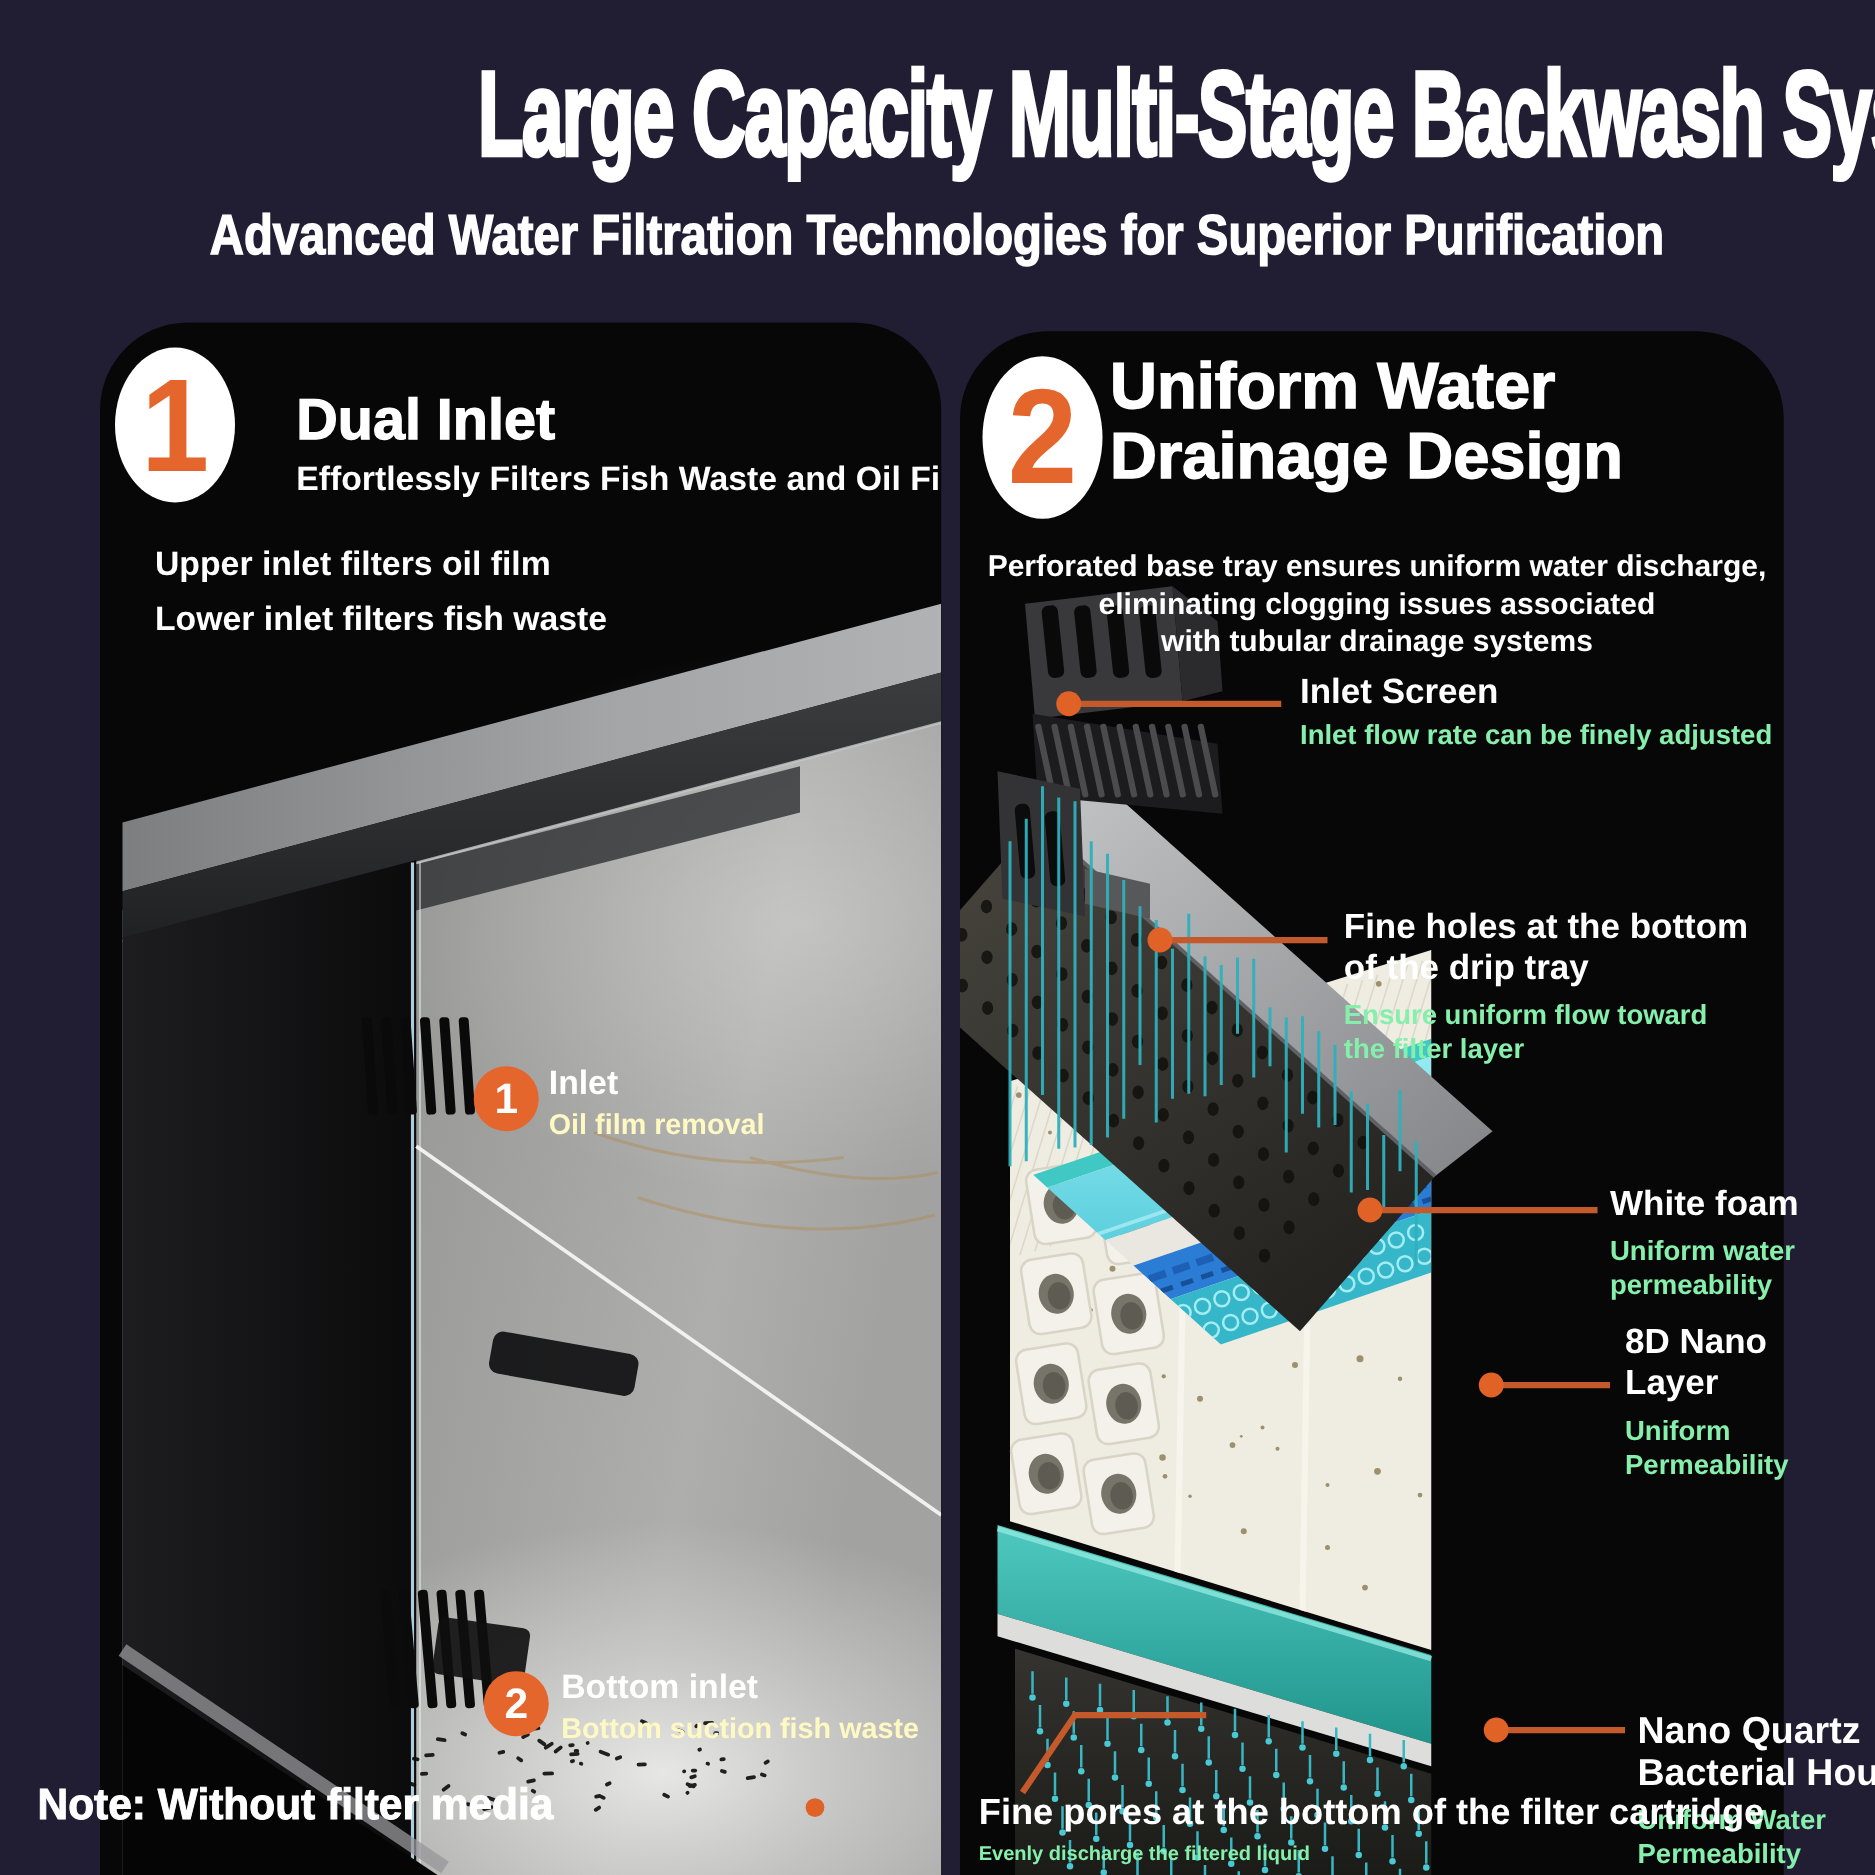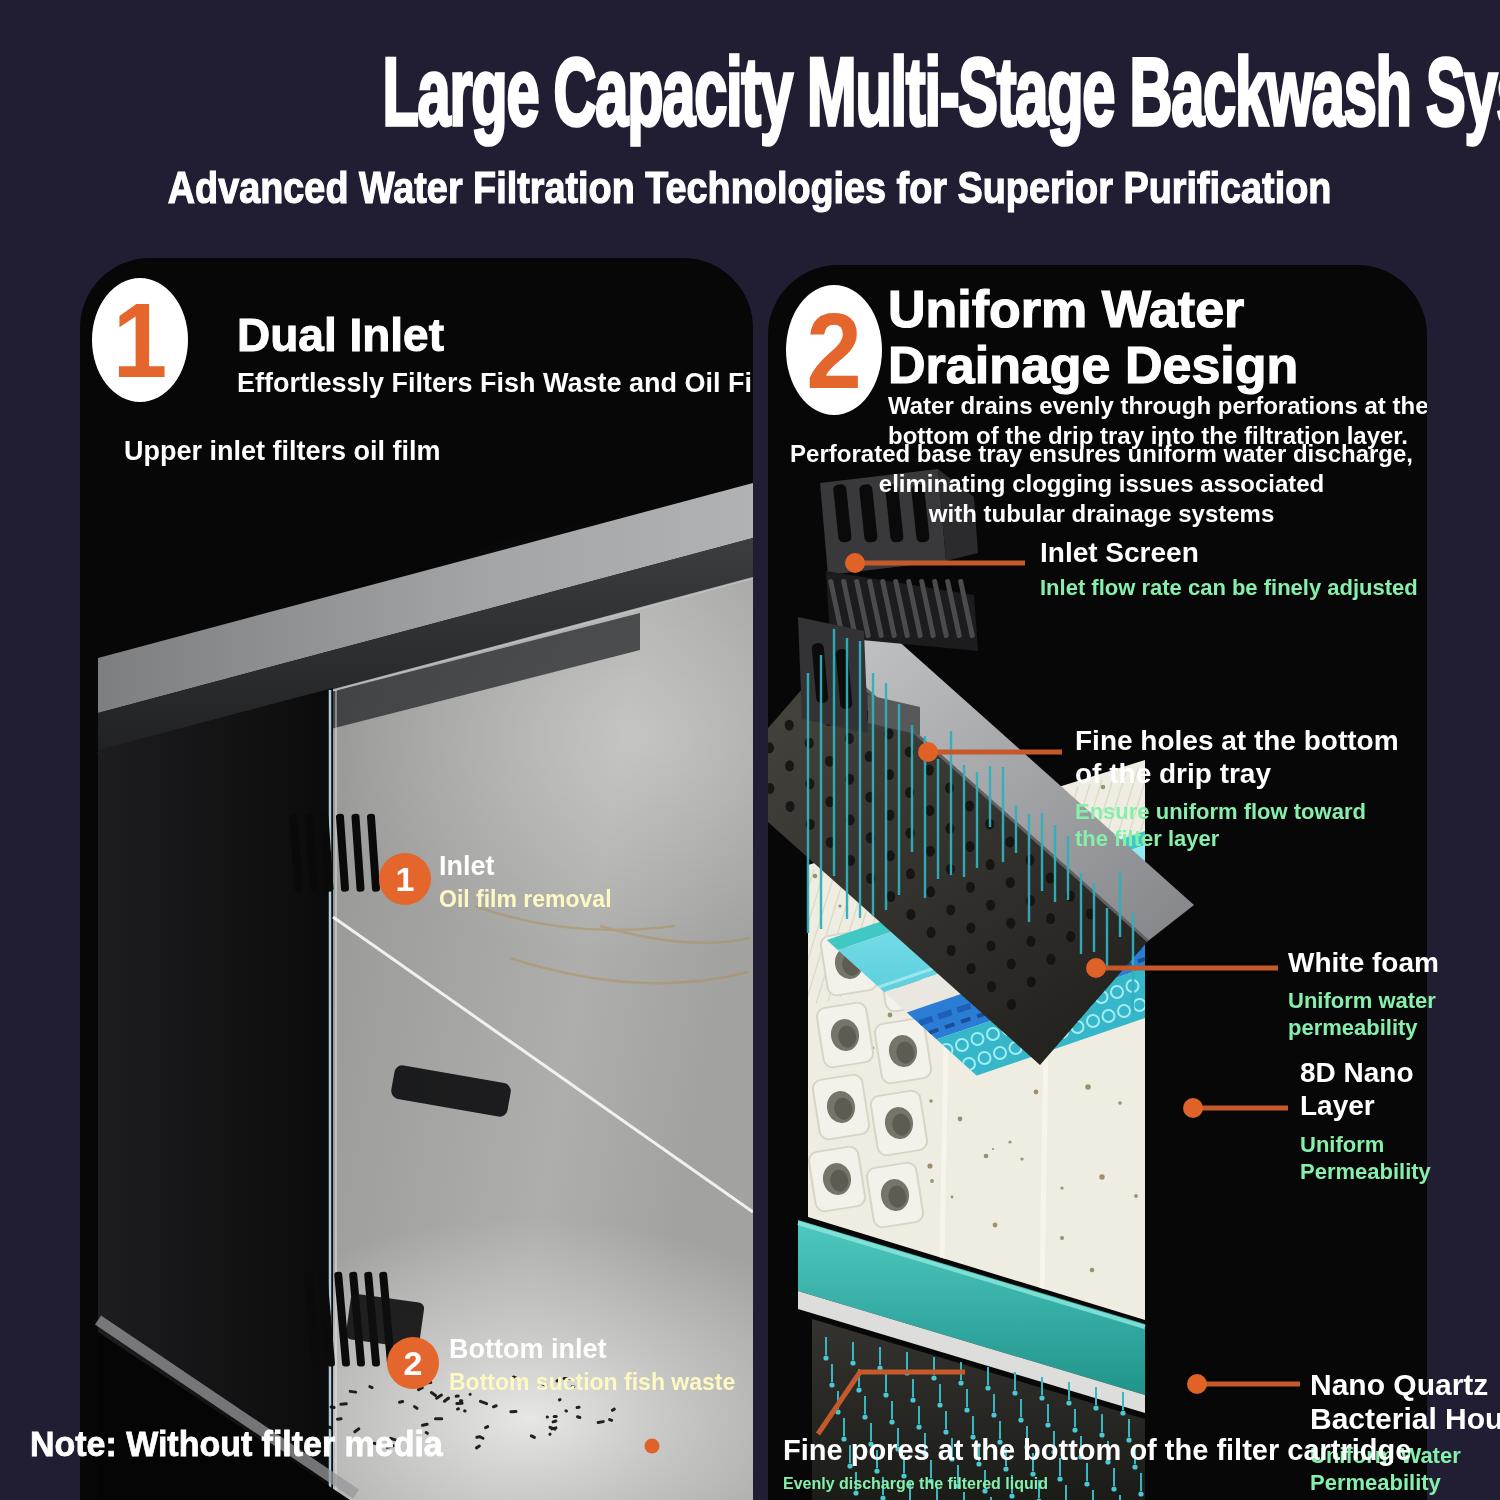--- a/index.html
+++ b/index.html
@@ -204,20 +204,21 @@
 
       <circle cx="572" cy="1188" r="7.5" fill="#e06226"></circle>
     </svg>
 
     <div class="abs bigbadge badge1">
       <span>1</span>
     </div>
     <div class="abs p1-heading nowrap">Dual Inlet</div>
     <div class="abs p1-subheading nowrap">Effortlessly Filters Fish Waste and Oil Film</div>
     <div class="abs p1-bullet nowrap" style="left:44px;top:178px;">Upper inlet filters oil film</div>
+    <div class="abs p1-bullet nowrap" style="left:44px;top:222px;">Lower inlet filters fish waste</div>
 
     <div class="abs minibadge" style="left:299px;top:595px;">
       <span>1</span>
     </div>
     <div class="abs p1-callout-label nowrap" style="left:359px;top:593px;">Inlet</div>
     <div class="abs p1-callout-sub nowrap" style="left:359px;top:628px;">Oil film removal</div>
 
     <div class="abs minibadge" style="left:307px;top:1079px;">
       <span>2</span>
     </div>
@@ -756,24 +757,20 @@
         </g>
     </svg>
 
     <div class="abs bigbadge badge2">
       <span>2</span>
     </div>
     <div class="abs p2-heading">
       <div class="nowrap">Uniform Water</div>
       <div class="nowrap">Drainage Design</div>
     </div>
-    <div class="abs p2-intro">
-      <div class="nowrap">Water drains evenly through perforations at the</div>
-      <div class="nowrap">bottom of the drip tray into the filtration layer.</div>
-    </div>
     <div class="abs p2-body">
       <div class="nowrap">Perforated base tray ensures uniform water discharge,</div>
       <div class="nowrap">eliminating clogging issues associated</div>
       <div class="nowrap">with tubular drainage systems</div>
     </div>
   </section>
 
   <svg class="abs" style="left:0;top:0;pointer-events:none;" width="1500" height="1500" viewBox="0 0 1500 1500">
     <g stroke="#c4592b" stroke-width="5" fill="none">
       <line x1="855" y1="563" x2="1025" y2="563"></line>

